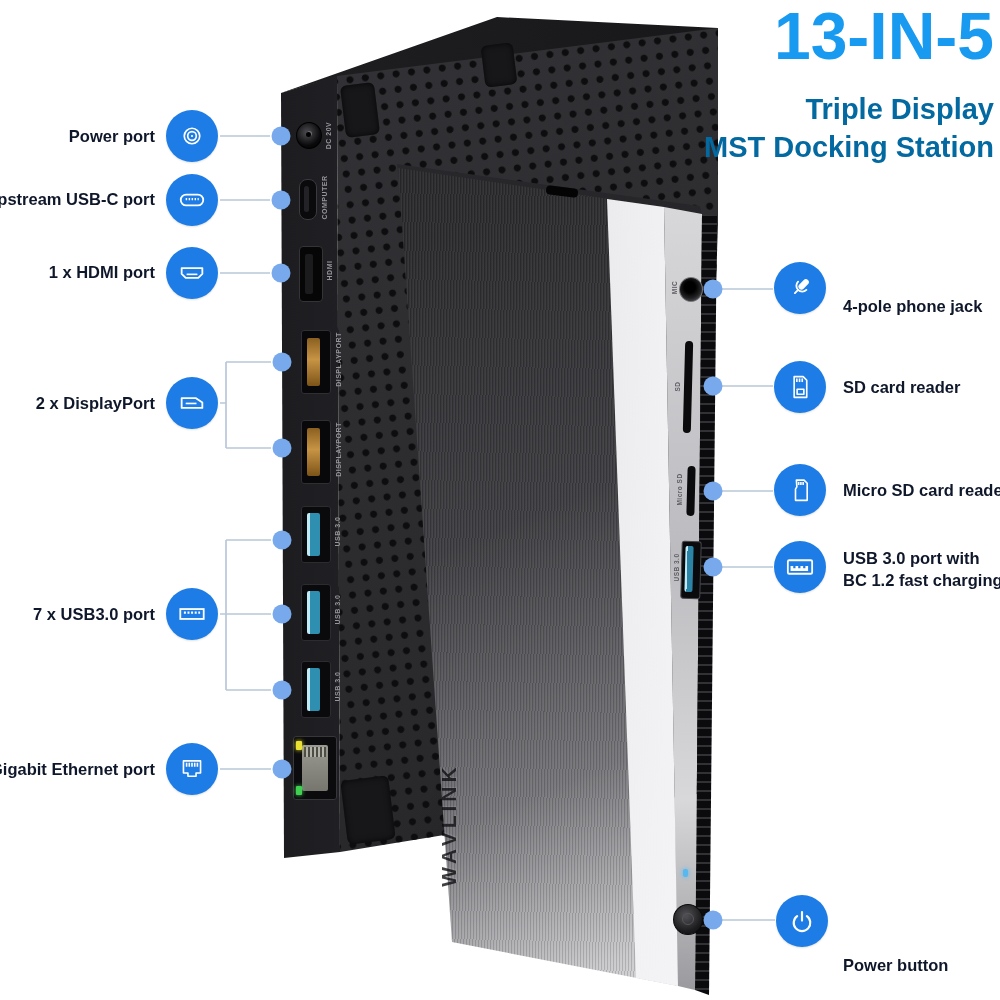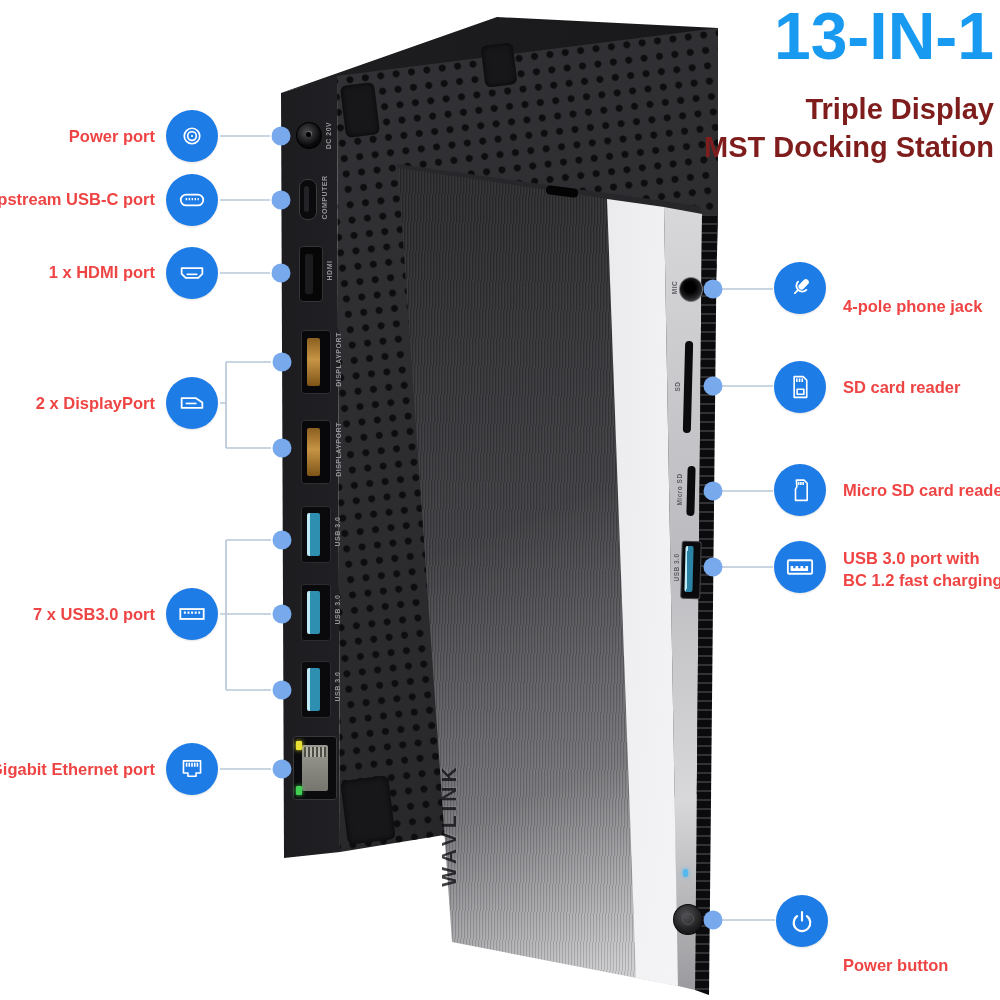--- a/index.html
+++ b/index.html
@@ -93,29 +93,29 @@
     transform:rotate(-90deg);}
   .vlabel.silver{color:#5c5c62;font-size:6.5px;}
   .brand{position:absolute;left:449px;top:826px;width:220px;margin-left:-110px;margin-top:-13px;
     text-align:center;transform:rotate(-90deg);font-size:21px;font-weight:bold;letter-spacing:4px;
     color:rgba(12,12,15,.78);text-shadow:1px 1px 1px rgba(255,255,255,.10);}
 
   
   .lines-svg{left:0;top:0;pointer-events:none;}
   .callout-icon{position:absolute;width:52px;height:52px;border-radius:50%;background:#1d7ce5;
     display:flex;align-items:center;justify-content:center;box-shadow:0 1px 2px rgba(0,0,0,.12);}
-  .lbl{position:absolute;font-size:16.5px;font-weight:bold;color:#ef4444;white-space:nowrap;line-height:22px;}
+  .lbl{position:absolute;font-size:16.5px;font-weight:bold;color:#0f172a;white-space:nowrap;line-height:22px;}
   .lbl.right-align{right:845px;text-align:right;}
   .lbl.left-align{left:843px;text-align:left;}
   .lbl .l2{display:block;}
 
   
   .titleblock{right:6px;top:0;text-align:right;}
   .title-main{font-size:66px;font-weight:bold;letter-spacing:0px;color:#189af0;line-height:72px;}
-  .title-sub{font-size:29px;font-weight:bold;color:#7f1d1d;line-height:38px;}
+  .title-sub{font-size:29px;font-weight:bold;color:#0369a1;line-height:38px;}
 </style>
 </head>
 <body>
 
 <div class="stage">
 
   <div class="abs bd-topface"></div>
   <div class="abs bd-frontface">
     <div class="bd-dotgrid"></div>
     <div class="bd-vignette"></div>
@@ -289,18 +289,18 @@
 
   <div class="callout-icon" style="left:776px;top:895px;">
     <svg width="36" height="36" viewBox="0 0 40 40" fill="none" stroke="#fff" stroke-width="2.4" stroke-linecap="round">
       <path d="M14.6,14.6 a9.2,9.2 0 1 0 10.8,0"></path>
       <line x1="20" y1="10" x2="20" y2="19.5"></line>
     </svg>
   </div>
   <div class="lbl left-align" style="top:909px;margin-top:45px;">Power button</div>
 
   <div class="abs titleblock">
-    <div class="title-main">13-IN-1</div>
+    <div class="title-main">13-IN-5</div>
     <div class="title-sub" style="margin-top:18px;">Triple Display</div>
     <div class="title-sub">MST Docking Station</div>
   </div>
 
 </div>
 
 </body></html>

